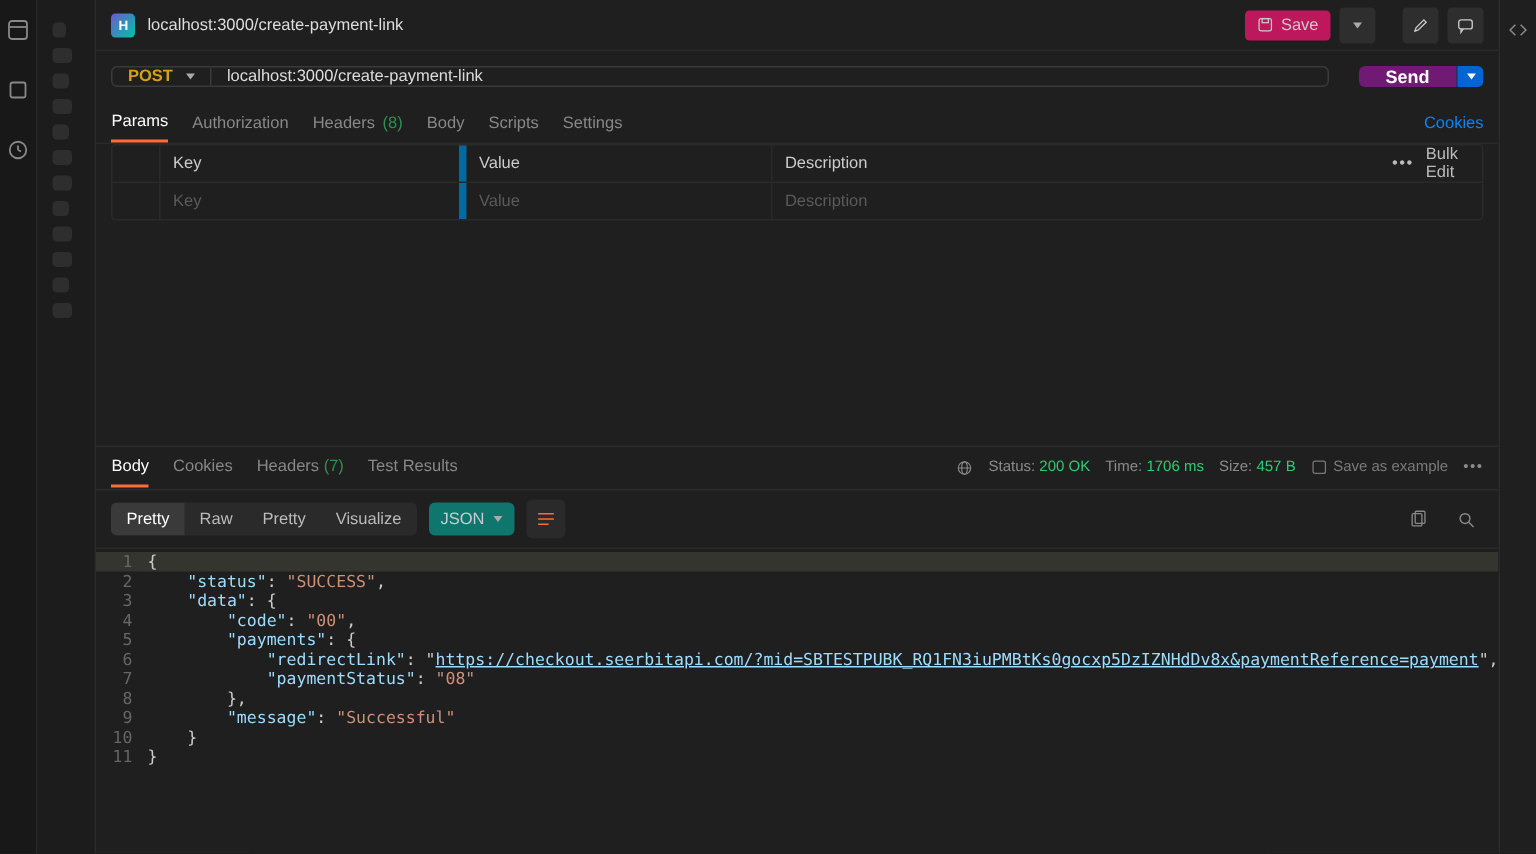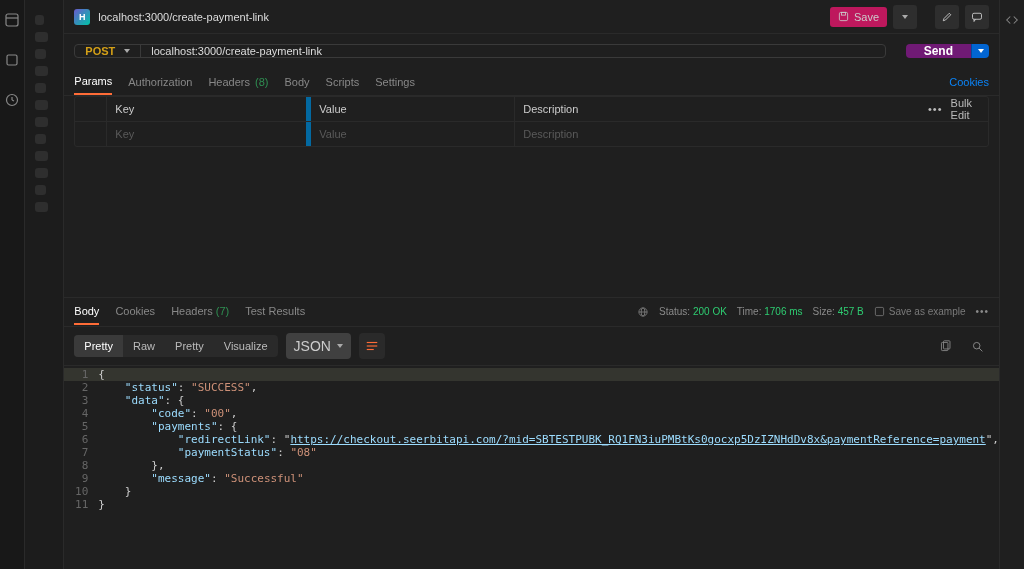--- a/index.html
+++ b/index.html
@@ -101,21 +101,21 @@
   .resp-tab { color:#888; cursor:pointer; padding:6px 0; }
   .resp-tab.active { color:#fff; border-bottom:2px solid #ff6c37; }
   .resp-meta { display:flex; align-items:flex-start; gap:10px; color:#8a8a8a; font-size:10px;}
   .ok { color:#2ecc71; }
   .save-eg { color:#7a7a7a; display:flex; align-items:center; gap:4px; cursor:pointer; }
 
   .view-row { display:flex; align-items:center; gap:8px; padding:6px 10px; border-bottom:1px solid #2a2a2a;}
   .seg { display:flex; background:#2a2a2a; border-radius:4px; overflow:hidden; }
   .seg .seg-btn { padding:5px 10px; color:#bbb; cursor:pointer; font-size:11px;}
   .seg .seg-btn.active { background:#3a3a3a; color:#fff; }
-  .lang-select { background:#404040; padding:5px 8px; border-radius:4px; display:flex; align-items:center; gap:6px; color:#ccc; cursor:pointer; font-size:14px;}
+  .lang-select { background:#0f766e; padding:5px 8px; border-radius:4px; display:flex; align-items:center; gap:6px; color:#ccc; cursor:pointer; font-size:11px;}
   .wrap-btn { background:#2a2a2a; width:26px; height:26px; display:flex; align-items:center; justify-content:center; border-radius:4px; cursor:pointer; color:#ff6c37;}
   .view-spacer{flex:1;}
   .small-icon{width:24px;height:24px;display:flex;align-items:center;justify-content:center;color:#888;cursor:pointer;}
 
   .code-pane { flex:1; overflow:auto; font-family: Menlo, Consolas, monospace; font-size:11px; padding:2px 0 10px 0; }
   .code-line { display:flex; }
   .code-line:first-child{ background:#34352f; }
   .ln { width:34px; text-align:right; color:#666; padding-right:10px; user-select:none; }
   .code { white-space:pre; color:#ccc; }
   .tok-key{ color:#9cdcfe; }

